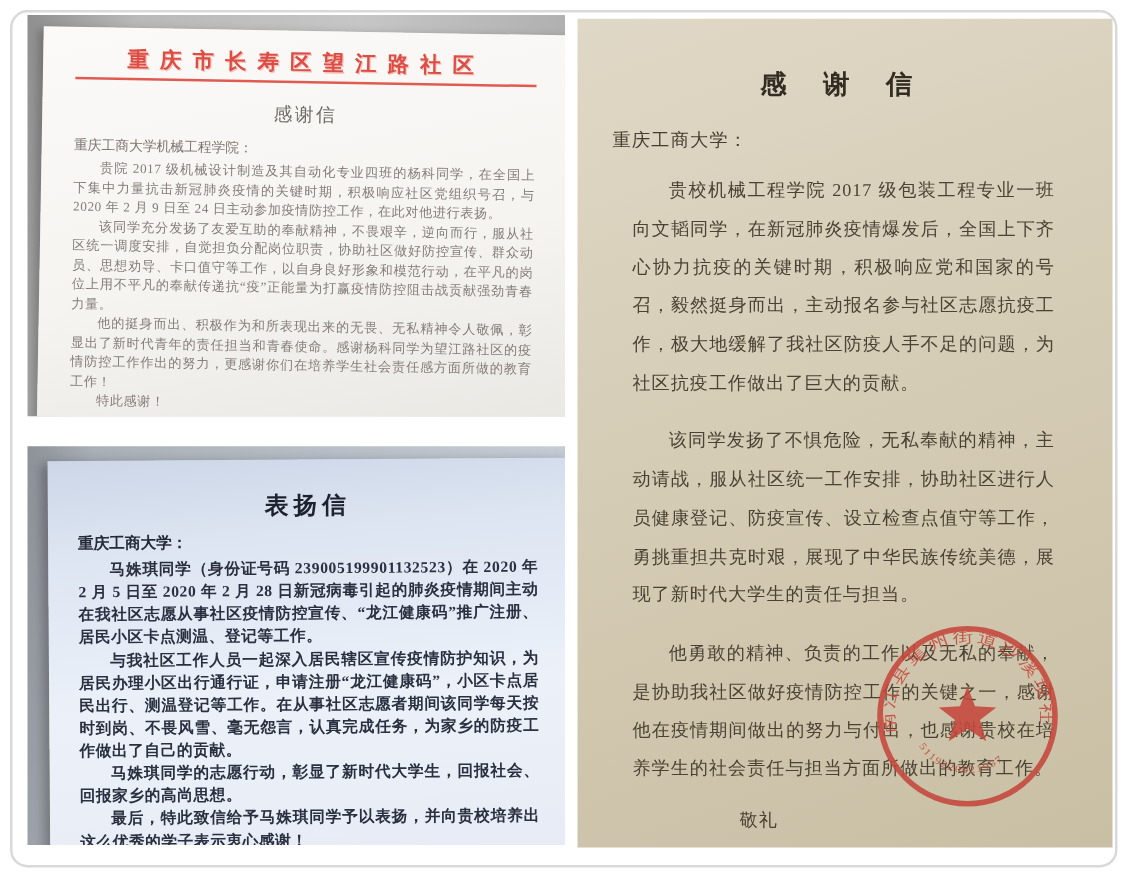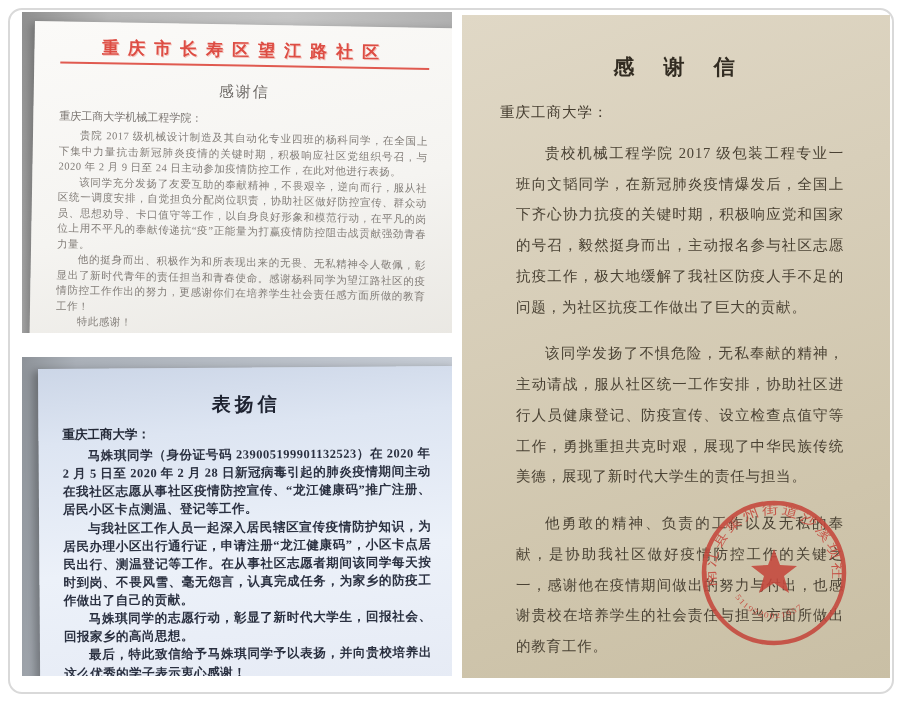--- a/index.html
+++ b/index.html
@@ -46,21 +46,21 @@
   }
   .bl-title{text-align:center;color:#1d2230;font-size:19px;font-weight:bold;letter-spacing:4px;margin:0 0 8px 0;}
   .bl-salutation{color:#242a38;font-size:12.5px;font-weight:bold;margin:0 0 3px 0;}
   .bl-body p{
     color:#2a3040;font-size:12.5px;font-weight:bold;line-height:1.45;margin:0;
     text-indent:2em;text-align:justify;letter-spacing:.5px;
   }
   
   .photo-r{left:462px;top:15px;width:428px;height:663px;
     background:linear-gradient(160deg,#e0d8c6 0%,#d8cfba 35%,#cfc5ac 75%,#c9bfa5 100%);}
-  .paper-r{position:absolute;inset:0;padding:38px 30px 10px 38px;box-sizing:border-box;}
+  .paper-r{position:absolute;inset:0;padding:38px 30px 10px 28px;box-sizing:border-box;}
   .r-title{text-align:center;color:#322c22;font-size:21px;font-weight:bold;letter-spacing:12px;margin:0 0 22px 0;}
   .r-salutation{color:#453d30;font-size:14.5px;margin:0 0 8px 0;letter-spacing:1px;}
   .r-body p{
     color:#4a4234;font-size:14.5px;line-height:2.12;margin:16px;
     text-indent:2em;text-align:justify;letter-spacing:.8px;
   }
   .r-closing{color:#4a4234;font-size:14.5px;margin:10px 0 0 0;text-indent:2em;letter-spacing:1px;}
   .r-salute{color:#4a4234;font-size:14.5px;margin:14px 0 0 7em;letter-spacing:1px;}
   .seal{position:absolute;left:232px;top:478px;width:160px;height:160px;z-index:1;opacity:.88;}
   .seal text{font-family:"Liberation Serif","DejaVu Serif",serif;}

